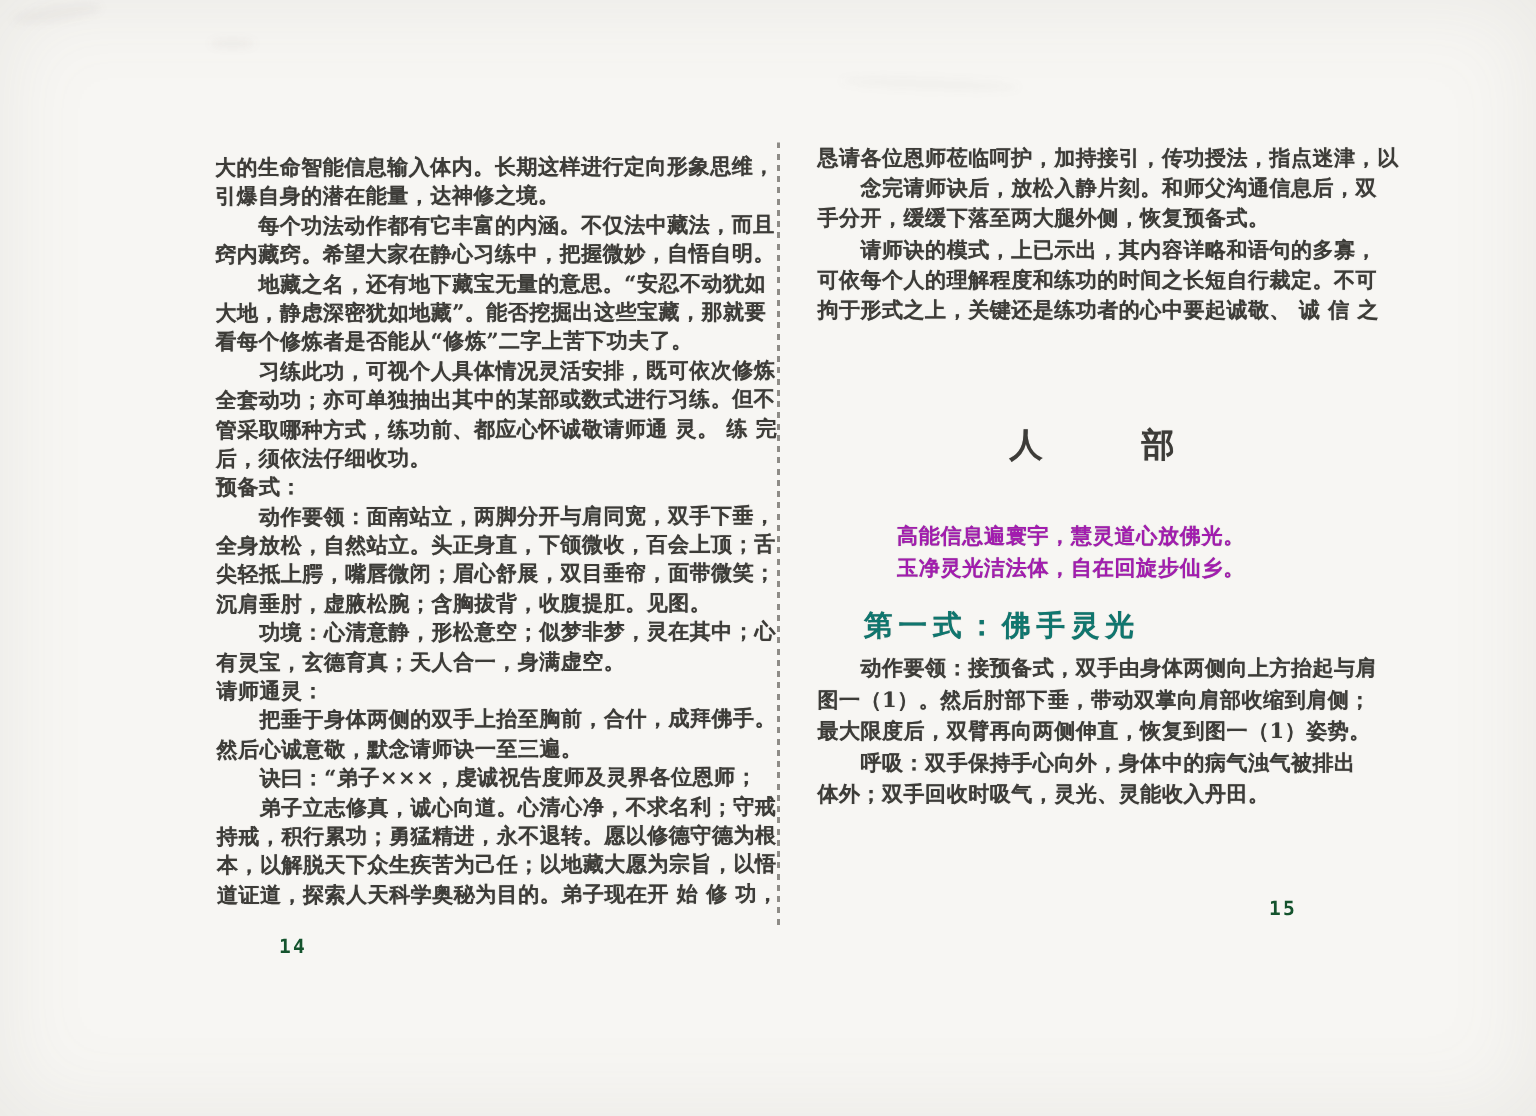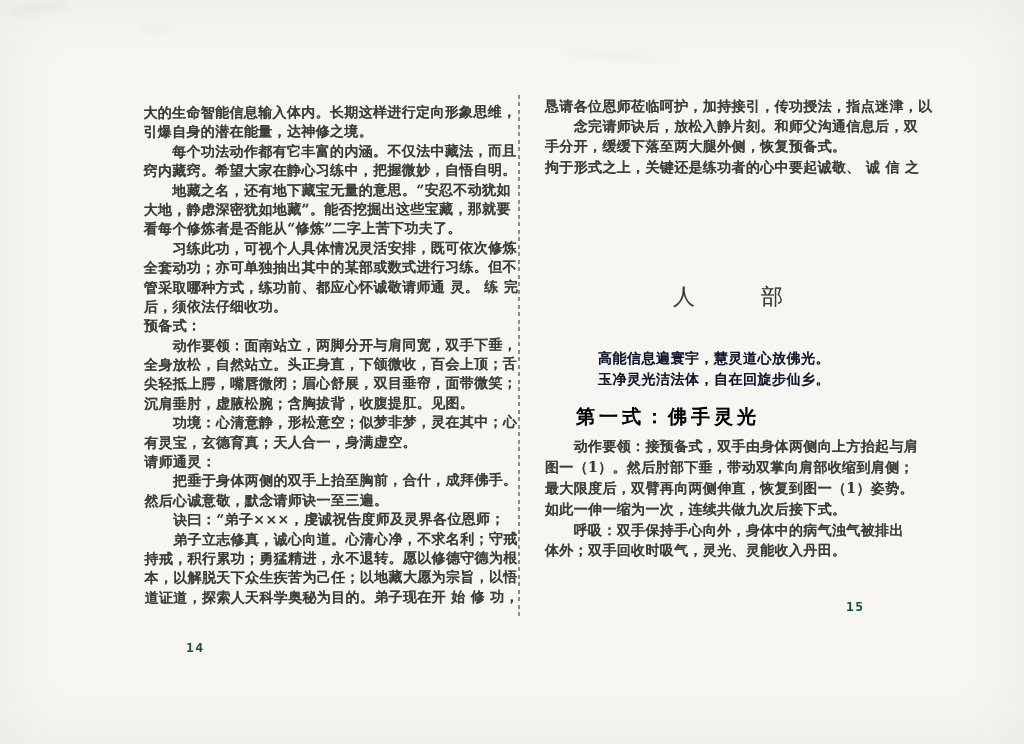--- a/index.html
+++ b/index.html
@@ -16,39 +16,39 @@
     text-shadow:0 0 0.5px rgba(61,60,56,0.55);
   }
   .col-left{left:144px;top:103px;width:360px;transform:rotate(-0.15deg);}
   .col-left .tline{height:19.4px;line-height:19.4px;}
   .col-right-top{left:545px;top:96px;width:366px;}
   .col-right-top .tline{height:20.2px;line-height:20.2px;}
   .col-right-main{left:545px;top:436px;width:366px;}
   .col-right-main .tline{height:20.9px;line-height:20.9px;}
   .section-title{
     position:absolute;left:545px;top:282px;width:366px;
-    text-align:center;font-size:22px;font-weight:400;
+    text-align:center;font-size:22px;font-weight:700;
     color:#3d3c38;text-shadow:0 0 0.5px rgba(61,60,56,0.5);
     white-space:pre;
   }
   .verse{position:absolute;left:598px;top:348px;}
   .verse .tline{
     white-space:pre;font-size:14px;font-weight:600;height:20.5px;line-height:20.5px;
-    letter-spacing:0.5px;color:#0f172a;text-shadow:0 0 0.6px rgba(69,68,63,0.5);
+    letter-spacing:0.5px;color:#a21caf;text-shadow:0 0 0.6px rgba(69,68,63,0.5);
   }
   .style-title{
     position:absolute;left:576px;top:404px;
     font-size:19px;font-weight:600;letter-spacing:4px;
-    color:#000000;text-shadow:0 0 0.5px rgba(61,60,56,0.5);white-space:pre;
+    color:#0f766e;text-shadow:0 0 0.5px rgba(61,60,56,0.5);white-space:pre;
   }
   .pagenum{
     position:absolute;font-size:13px;font-weight:600;color:#14532d;
     letter-spacing:1.5px;font-family:"DejaVu Sans Mono","Liberation Mono",monospace;
   }
-  .pagenum-left{left:186px;top:640px;}
+  .pagenum-left{left:186px;top:624px;}
   .pagenum-right{left:846px;top:599px;}
   .gutter-line{
     position:absolute;left:518px;top:95px;width:1.5px;height:522px;
     background:repeating-linear-gradient(to bottom,#55524c 0 4px,transparent 4px 7.5px);
     opacity:0.65;
   }
   .artifact{position:absolute;background:rgba(90,88,80,0.05);filter:blur(3px);border-radius:50%;}
   .a1{left:8px;top:4px;width:60px;height:10px;transform:rotate(-8deg);}
   .a2{left:140px;top:26px;width:30px;height:6px;}
   .a3{left:560px;top:52px;width:120px;height:8px;transform:rotate(2deg);background:rgba(90,88,80,0.035);}
@@ -92,36 +92,37 @@
       <div class="tline">本，以解脱天下众生疾苦为己任；以地藏大愿为宗旨，以悟</div>
       <div class="tline">道证道，探索人天科学奥秘为目的。弟子现在开 始 修 功，</div>
     </div>
 
   <div class="pagenum pagenum-left">14</div>
 
   <div class="textcol col-right-top">
       <div class="tline">恳请各位恩师莅临呵护，加持接引，传功授法，指点迷津，以</div>
       <div class="tline">　　念完请师诀后，放松入静片刻。和师父沟通信息后，双</div>
       <div class="tline">手分开，缓缓下落至两大腿外侧，恢复预备式。</div>
+      <div class="tline">　　请师诀的模式，上已示出，其内容详略和语句的多寡，</div>
+      <div class="tline">可依每个人的理解程度和练功的时间之长短自行裁定。不可</div>
       <div class="tline">拘于形式之上，关键还是练功者的心中要起诚敬、 诚 信 之</div>
     </div>
 
   <div class="section-title">人　　　部</div>
 
   <div class="verse">
       <div class="tline">高能信息遍寰宇，慧灵道心放佛光。</div>
       <div class="tline">玉净灵光洁法体，自在回旋步仙乡。</div>
     </div>
 
   <div class="style-title">第一式：佛手灵光</div>
 
   <div class="textcol col-right-main">
       <div class="tline">　　动作要领：接预备式，双手由身体两侧向上方抬起与肩</div>
       <div class="tline">图一（1）。然后肘部下垂，带动双掌向肩部收缩到肩侧；</div>
       <div class="tline">最大限度后，双臂再向两侧伸直，恢复到图一（1）姿势。</div>
-      <div class="tline">如此一伸一缩为一次，连续共做九次后接下式。</div>
       <div class="tline">　　呼吸：双手保持手心向外，身体中的病气浊气被排出</div>
       <div class="tline">体外；双手回收时吸气，灵光、灵能收入丹田。</div>
     </div>
 
   <div class="pagenum pagenum-right">15</div>
 
 </div>
 
 </body></html>

